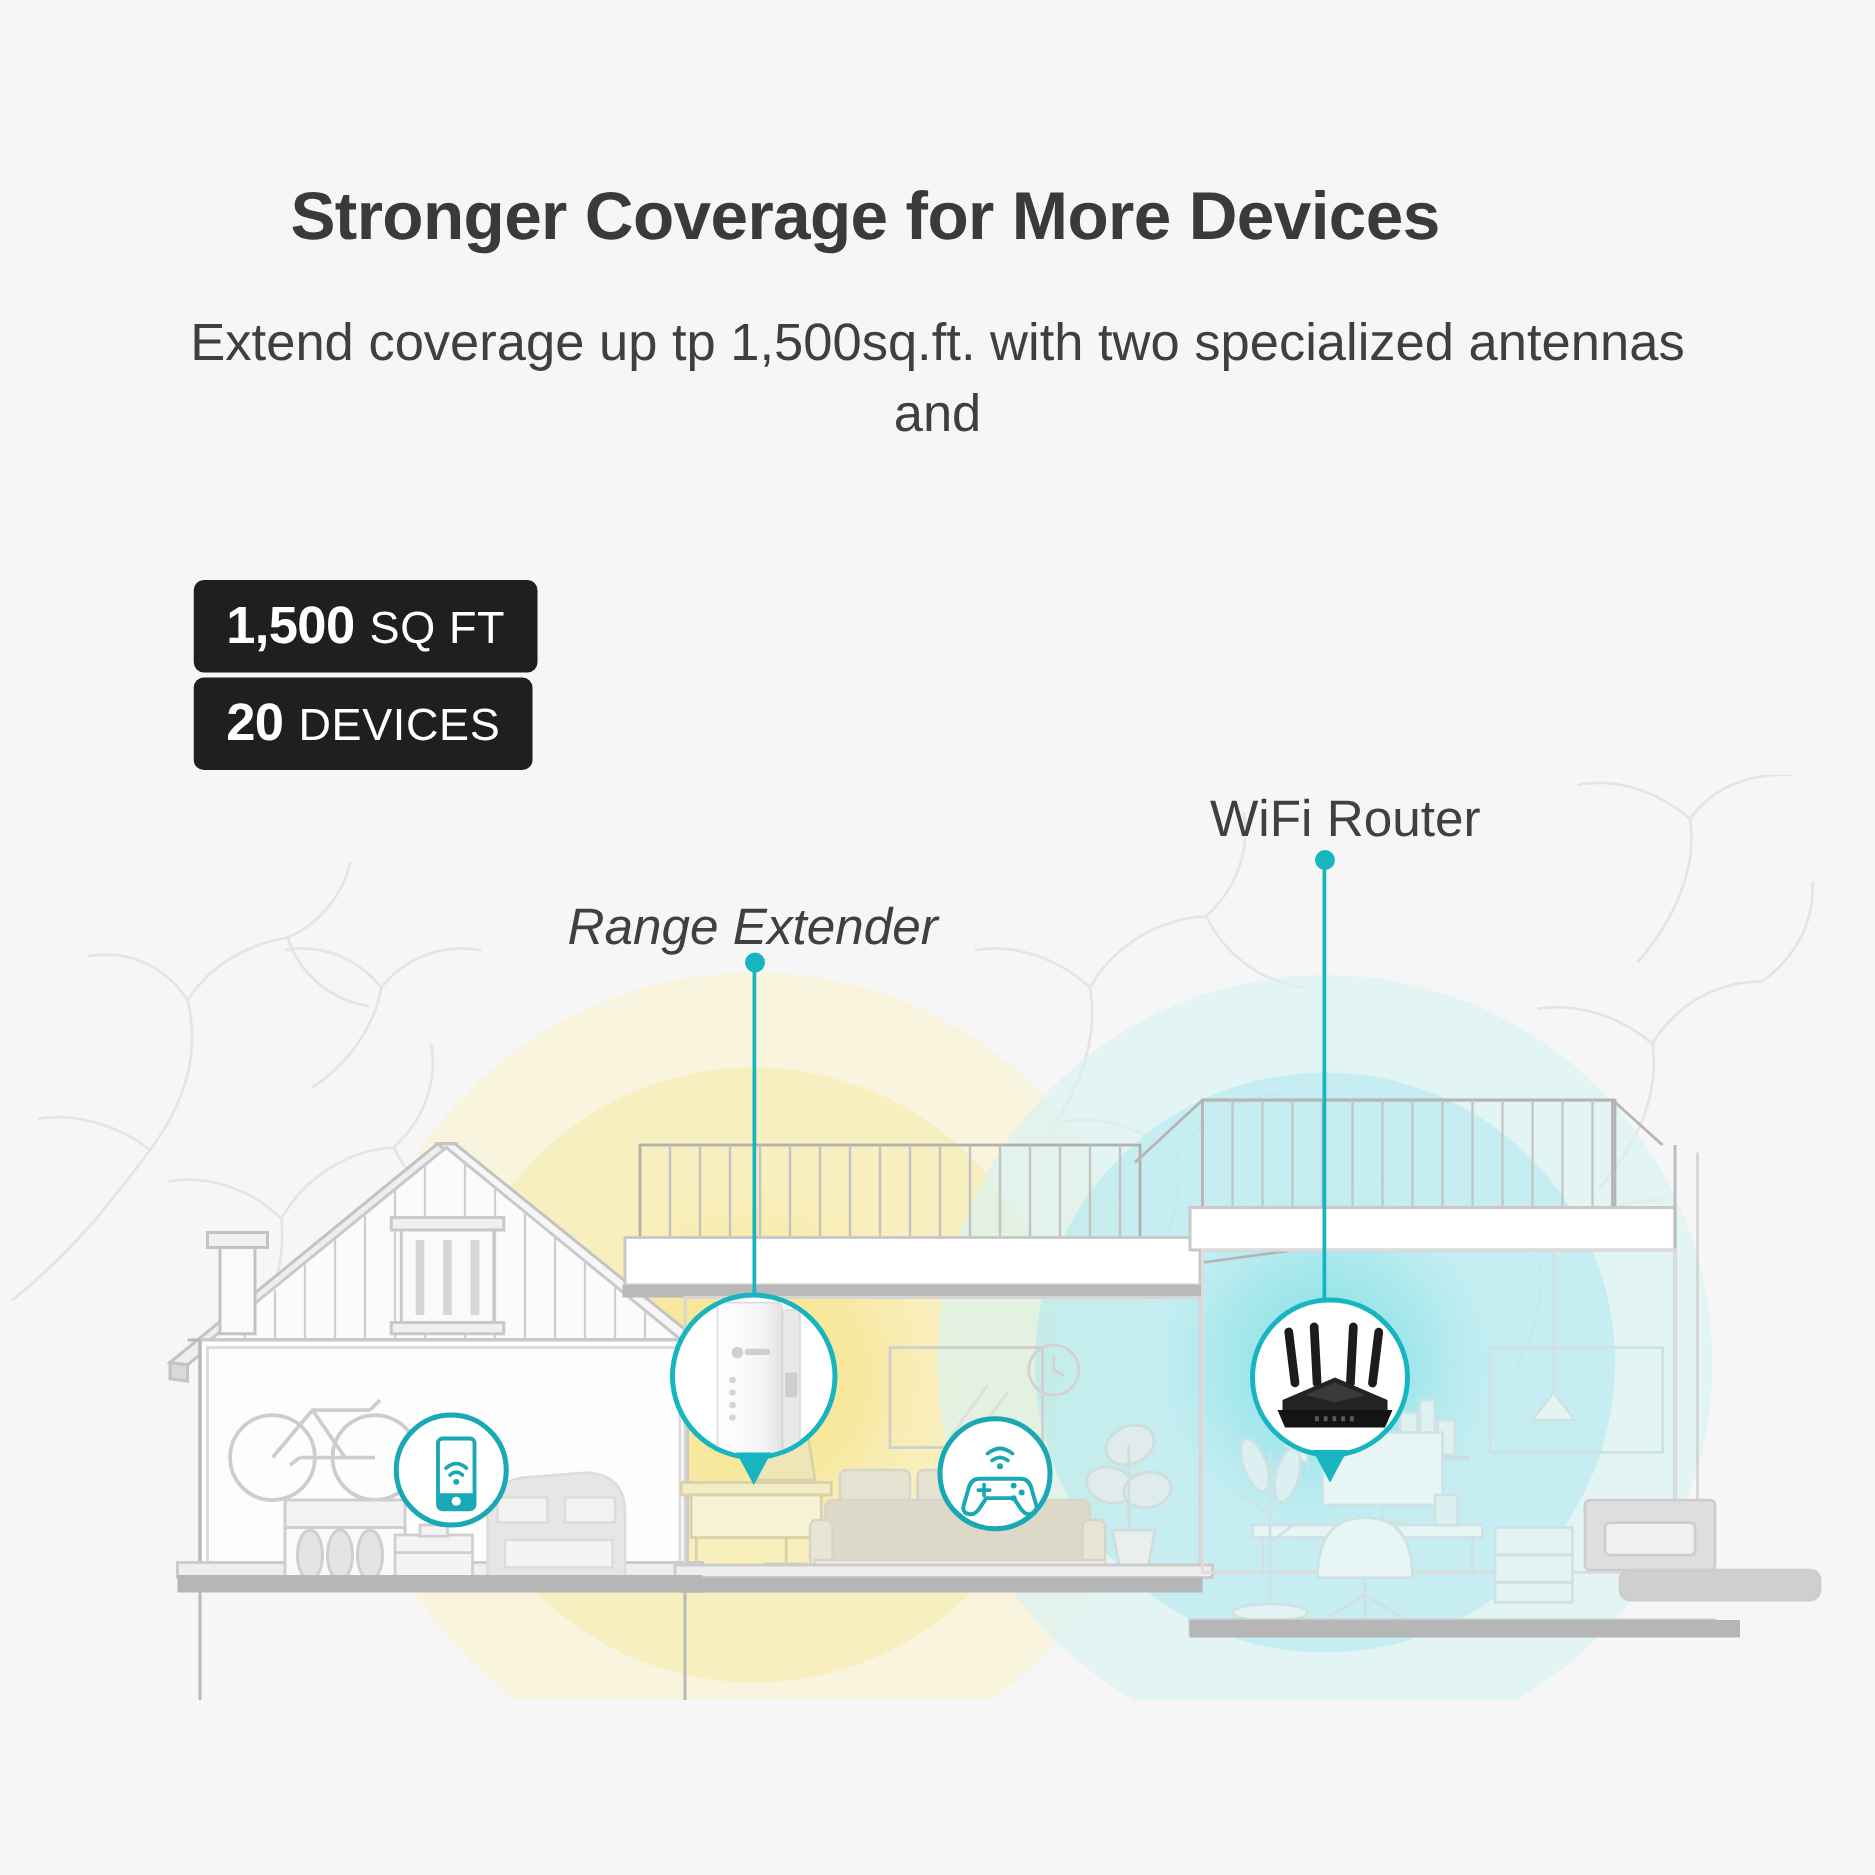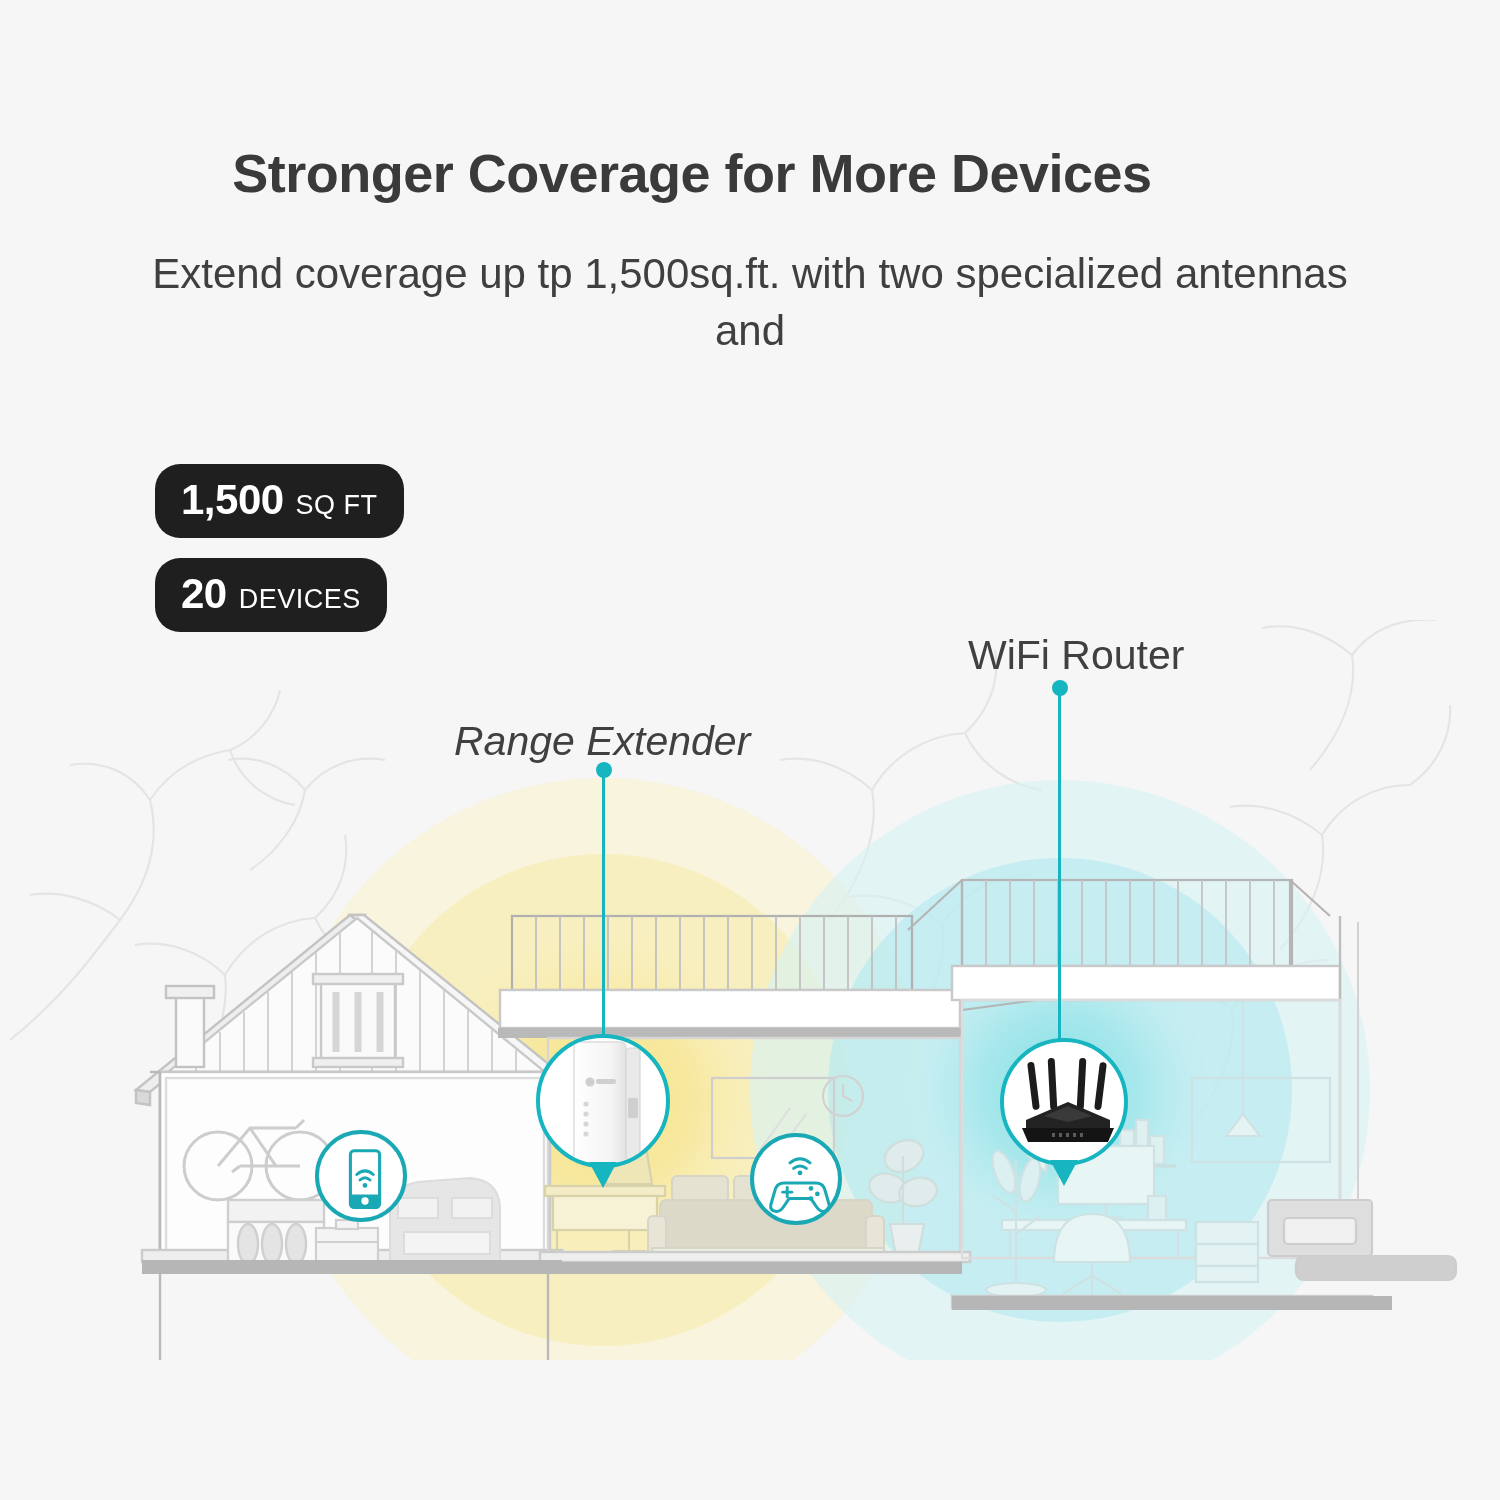--- a/index.html
+++ b/index.html
@@ -19,27 +19,27 @@
   }
   .subtitle{
     position:absolute;top:246px;left:150px;width:1200px;
     text-align:center;font-size:42px;line-height:1.35;
     color:#3f3f3f;font-weight:400;
   }
 
   
   .badges{position:absolute;top:464px;left:155px;}
   .badge{
-    background:#1f1f1f;color:#ffffff;border-radius:25px;
+    background:#1f1f1f;color:#ffffff;border-radius:8px;
     display:inline-flex;align-items:baseline;
-    padding:12px 26px 14px 26px;margin-bottom:20px;
+    padding:12px 26px 14px 26px;margin-bottom:4px;
     white-space:nowrap;
   }
   .badge .num{font-size:42px;font-weight:bold;letter-spacing:-0.5px;}
-  .badge .unit{font-size:27px;font-weight:400;margin-left:12px;letter-spacing:0.5px;}
+  .badge .unit{font-size:36px;font-weight:400;margin-left:12px;letter-spacing:0.5px;}
   .badge-row{display:block;}
 
   
   .callout-label{
     position:absolute;font-size:41px;color:#404040;white-space:nowrap;
   }
   .callout-dot{
     position:absolute;width:16px;height:16px;border-radius:50%;
     background:#16b5c0;
   }

